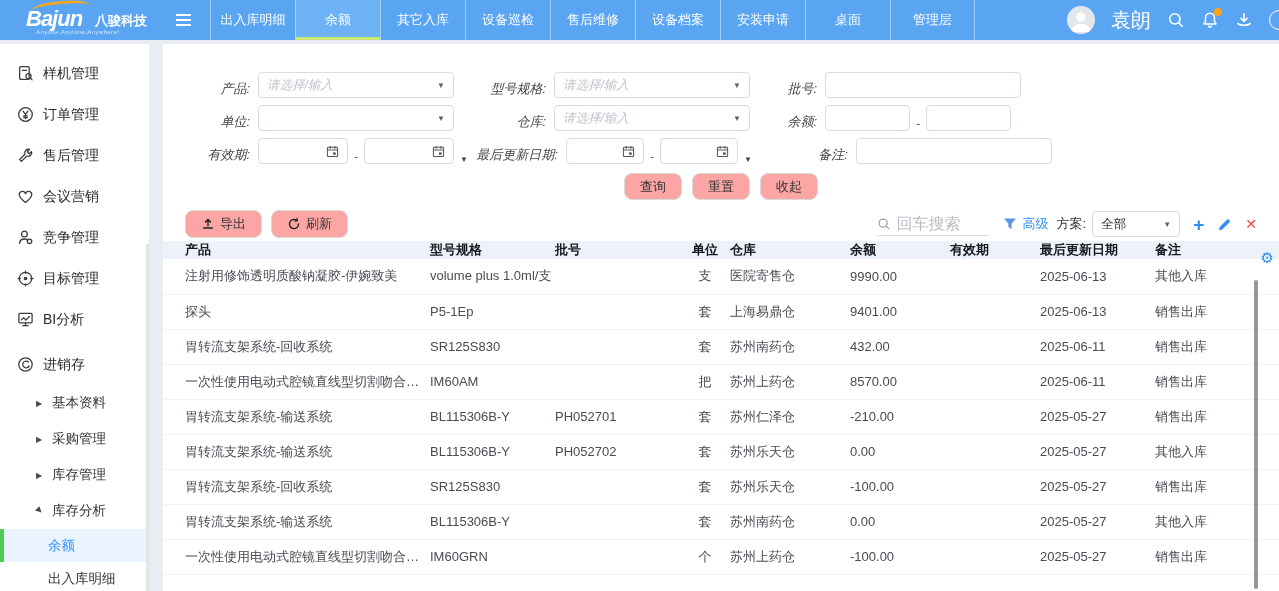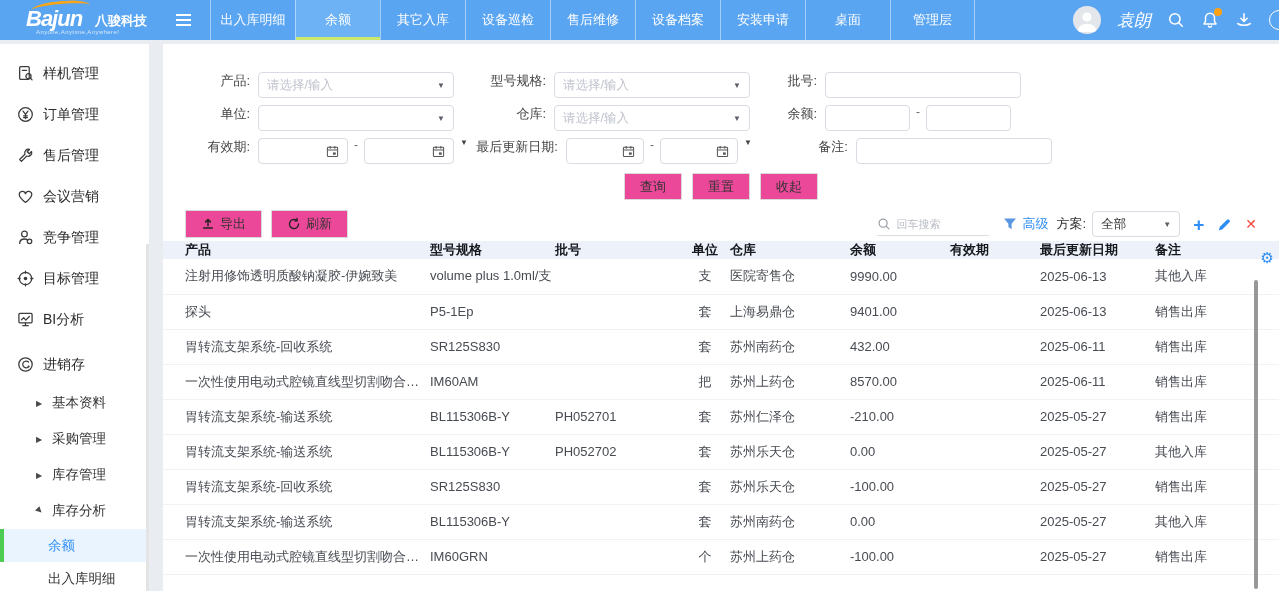--- a/index.html
+++ b/index.html
@@ -19,21 +19,21 @@
   .hamburger { width:30px; display:flex; align-items:center; justify-content:center; cursor:pointer; }
   .hamburger i { display:block; width:15px; height:2px; background:#fff;
     box-shadow:0 -5px 0 #fff, 0 5px 0 #fff; }
   .tabs { display:flex; margin-left:12px; }
   .tab { width:85px; display:flex; align-items:center; justify-content:center;
     font-size:13px; cursor:pointer; border-left:1px solid rgba(255,255,255,.45); }
   .tab:last-child { border-right:1px solid rgba(255,255,255,.45); }
   .tab.active { background:#6db2f4; box-shadow:inset 0 -3px 0 #cbe76d; }
   .top-right { margin-left:auto; display:flex; align-items:center; gap:16px; padding-right:2px; }
   .avatar { width:28px; height:28px; border-radius:50%; background:#e3e7eb; overflow:hidden; cursor:pointer; flex-shrink:0; }
-  .uname { font-size:17px;font-style:italic; }
+  .uname { font-size:20px; }
   .tb-icon { display:flex; cursor:pointer; position:relative; }
   .bell-dot { position:absolute; top:-3px; right:-3px; width:8px; height:8px;
     border-radius:50%; background:#ffa115; }
   .half-icon { width:20px; height:20px; border:1.5px solid #fff; border-radius:50%;
     margin-right:-12px; flex-shrink:0; }
 
   
   .sidebar { position:absolute; top:44px; left:0; width:149px; bottom:0; background:#fff;
     padding-top:9px; color:#2b2b2b; }
   .side-item { height:41px; display:flex; align-items:center; padding-left:17px; gap:9px;
@@ -47,45 +47,45 @@
   .leaf { height:33px; display:flex; align-items:center; padding-left:48px;
     font-size:13.5px; color:#333; cursor:pointer; }
   .leaf.active { background:#e9f4fe; color:#2f8ef5; border-left:4px solid #4ecb52; padding-left:44px; }
   .side-scroll { position:absolute; right:0; top:200px; bottom:0; width:3px; background:#e4e4e4; }
 
   
   .main { position:absolute; top:44px; left:163px; right:0; bottom:0; background:#fff; overflow:hidden; }
 
   
   .filters { padding-top:28px; }
-  .frow { display:flex; align-items:flex-start; height:26px; margin-bottom:7px; }
+  .frow { display:flex; align-items:flex-end; height:26px; margin-bottom:7px;font-style:italic; }
   .flabel { font-size:13px; color:#444; text-align:right; padding-right:8px; flex-shrink:0; }
   .w-l1 { width:95px; } .w-l2 { width:100px; } .w-l3 { width:75px; } .w-l2b { width:90px; } .w-l3b { width:96px; }
   .fbox { height:26px; border:1px solid #d9dce3; border-radius:4px; background:#fff;
     display:flex; align-items:center; padding:0 8px; font-size:12.5px; color:#333; cursor:text; }
   .fselect { justify-content:space-between; cursor:pointer; }
   .w200 { width:196px; } .w90 { width:90px; } .w85 { width:85px; } .w78 { width:78px; }
   .ph { color:#bfc3cc; overflow:hidden; white-space:nowrap; }
   .caret { font-size:8px; color:#5a5e66; }
   .dash { margin:0 6px; color:#666; font-size:12px; }
   .cal { margin-left:auto; display:flex; }
   .out-caret { font-size:8px; color:#444; margin:0 8px 0 6px; }
 
   
   .btn-row { display:flex; justify-content:center; gap:10px; margin-top:9px; }
-  .btn { height:27px; padding:0 15px; border:1px solid #d9d9d9; border-radius:1px; background:#ec4899;
+  .btn { height:27px; padding:0 15px; border:1px solid #d9d9d9; border-radius:8px; background:#fca5a5;
     font-size:13px; color:#333; display:flex; align-items:center; gap:5px; cursor:pointer; }
 
   
   .toolbar { display:flex; align-items:center; margin-top:9px; padding:0 22px; height:30px; }
   .toolbar .btn { height:28px; }
   .tb-left { display:flex; gap:9px; }
   .search-box { display:flex; align-items:center; margin-left:auto; border-bottom:1px solid #dcdcdc;
     width:112px; height:24px; gap:6px; }
-  .search-box input { border:none; outline:none; width:82px; font-size:11px; color:#333;
+  .search-box input { border:none; outline:none; width:82px; font-size:16px; color:#333;
     font-family:inherit; background:transparent; }
   .search-box input::placeholder { color:#b8bcc4; }
   .funnel { margin-left:14px; display:flex; cursor:pointer; }
   .adv { color:#2f8ef5; font-size:13px; margin:0 8px 0 6px; cursor:pointer; }
   .scheme-label { font-size:13px; color:#333; margin-right:6px; }
   .icon-btn { margin-left:13px; cursor:pointer; display:flex; align-items:center;
     font-size:17px; line-height:1; }
   .plus { color:#2f8ef5; font-weight:bold; font-size:19px; }
   .xdel { color:#f5463d; font-size:14px; font-weight:bold; }
 

